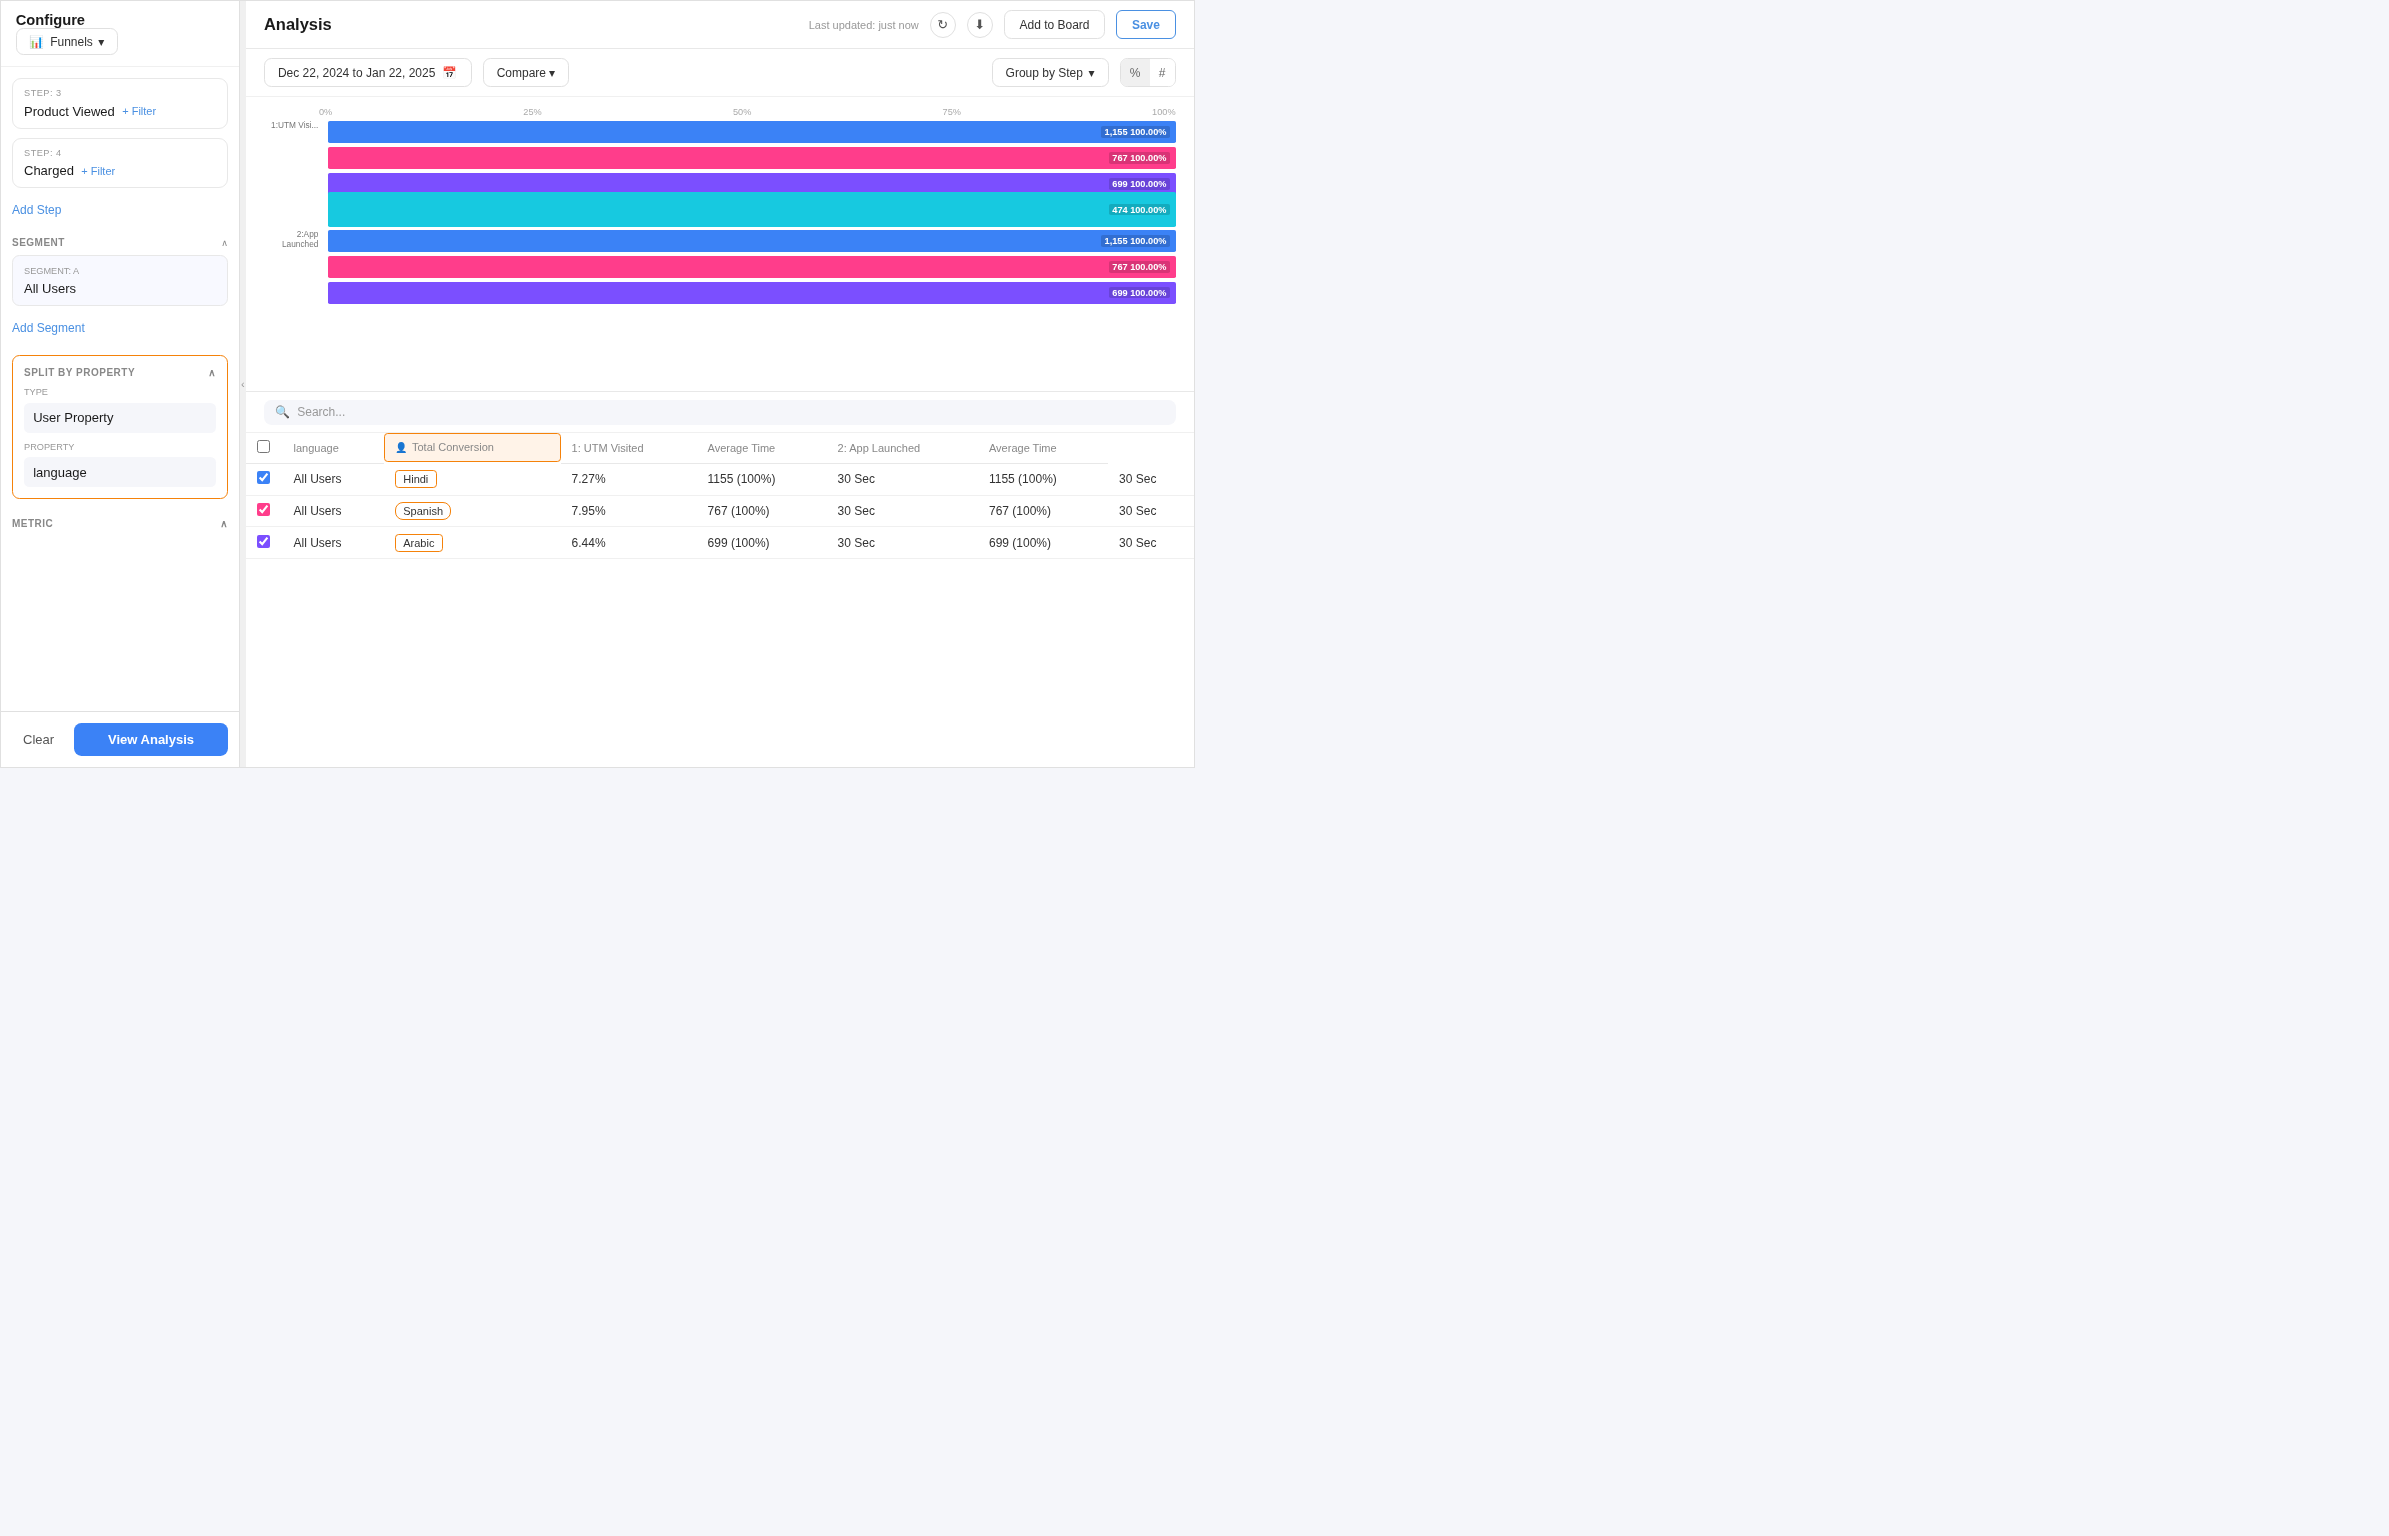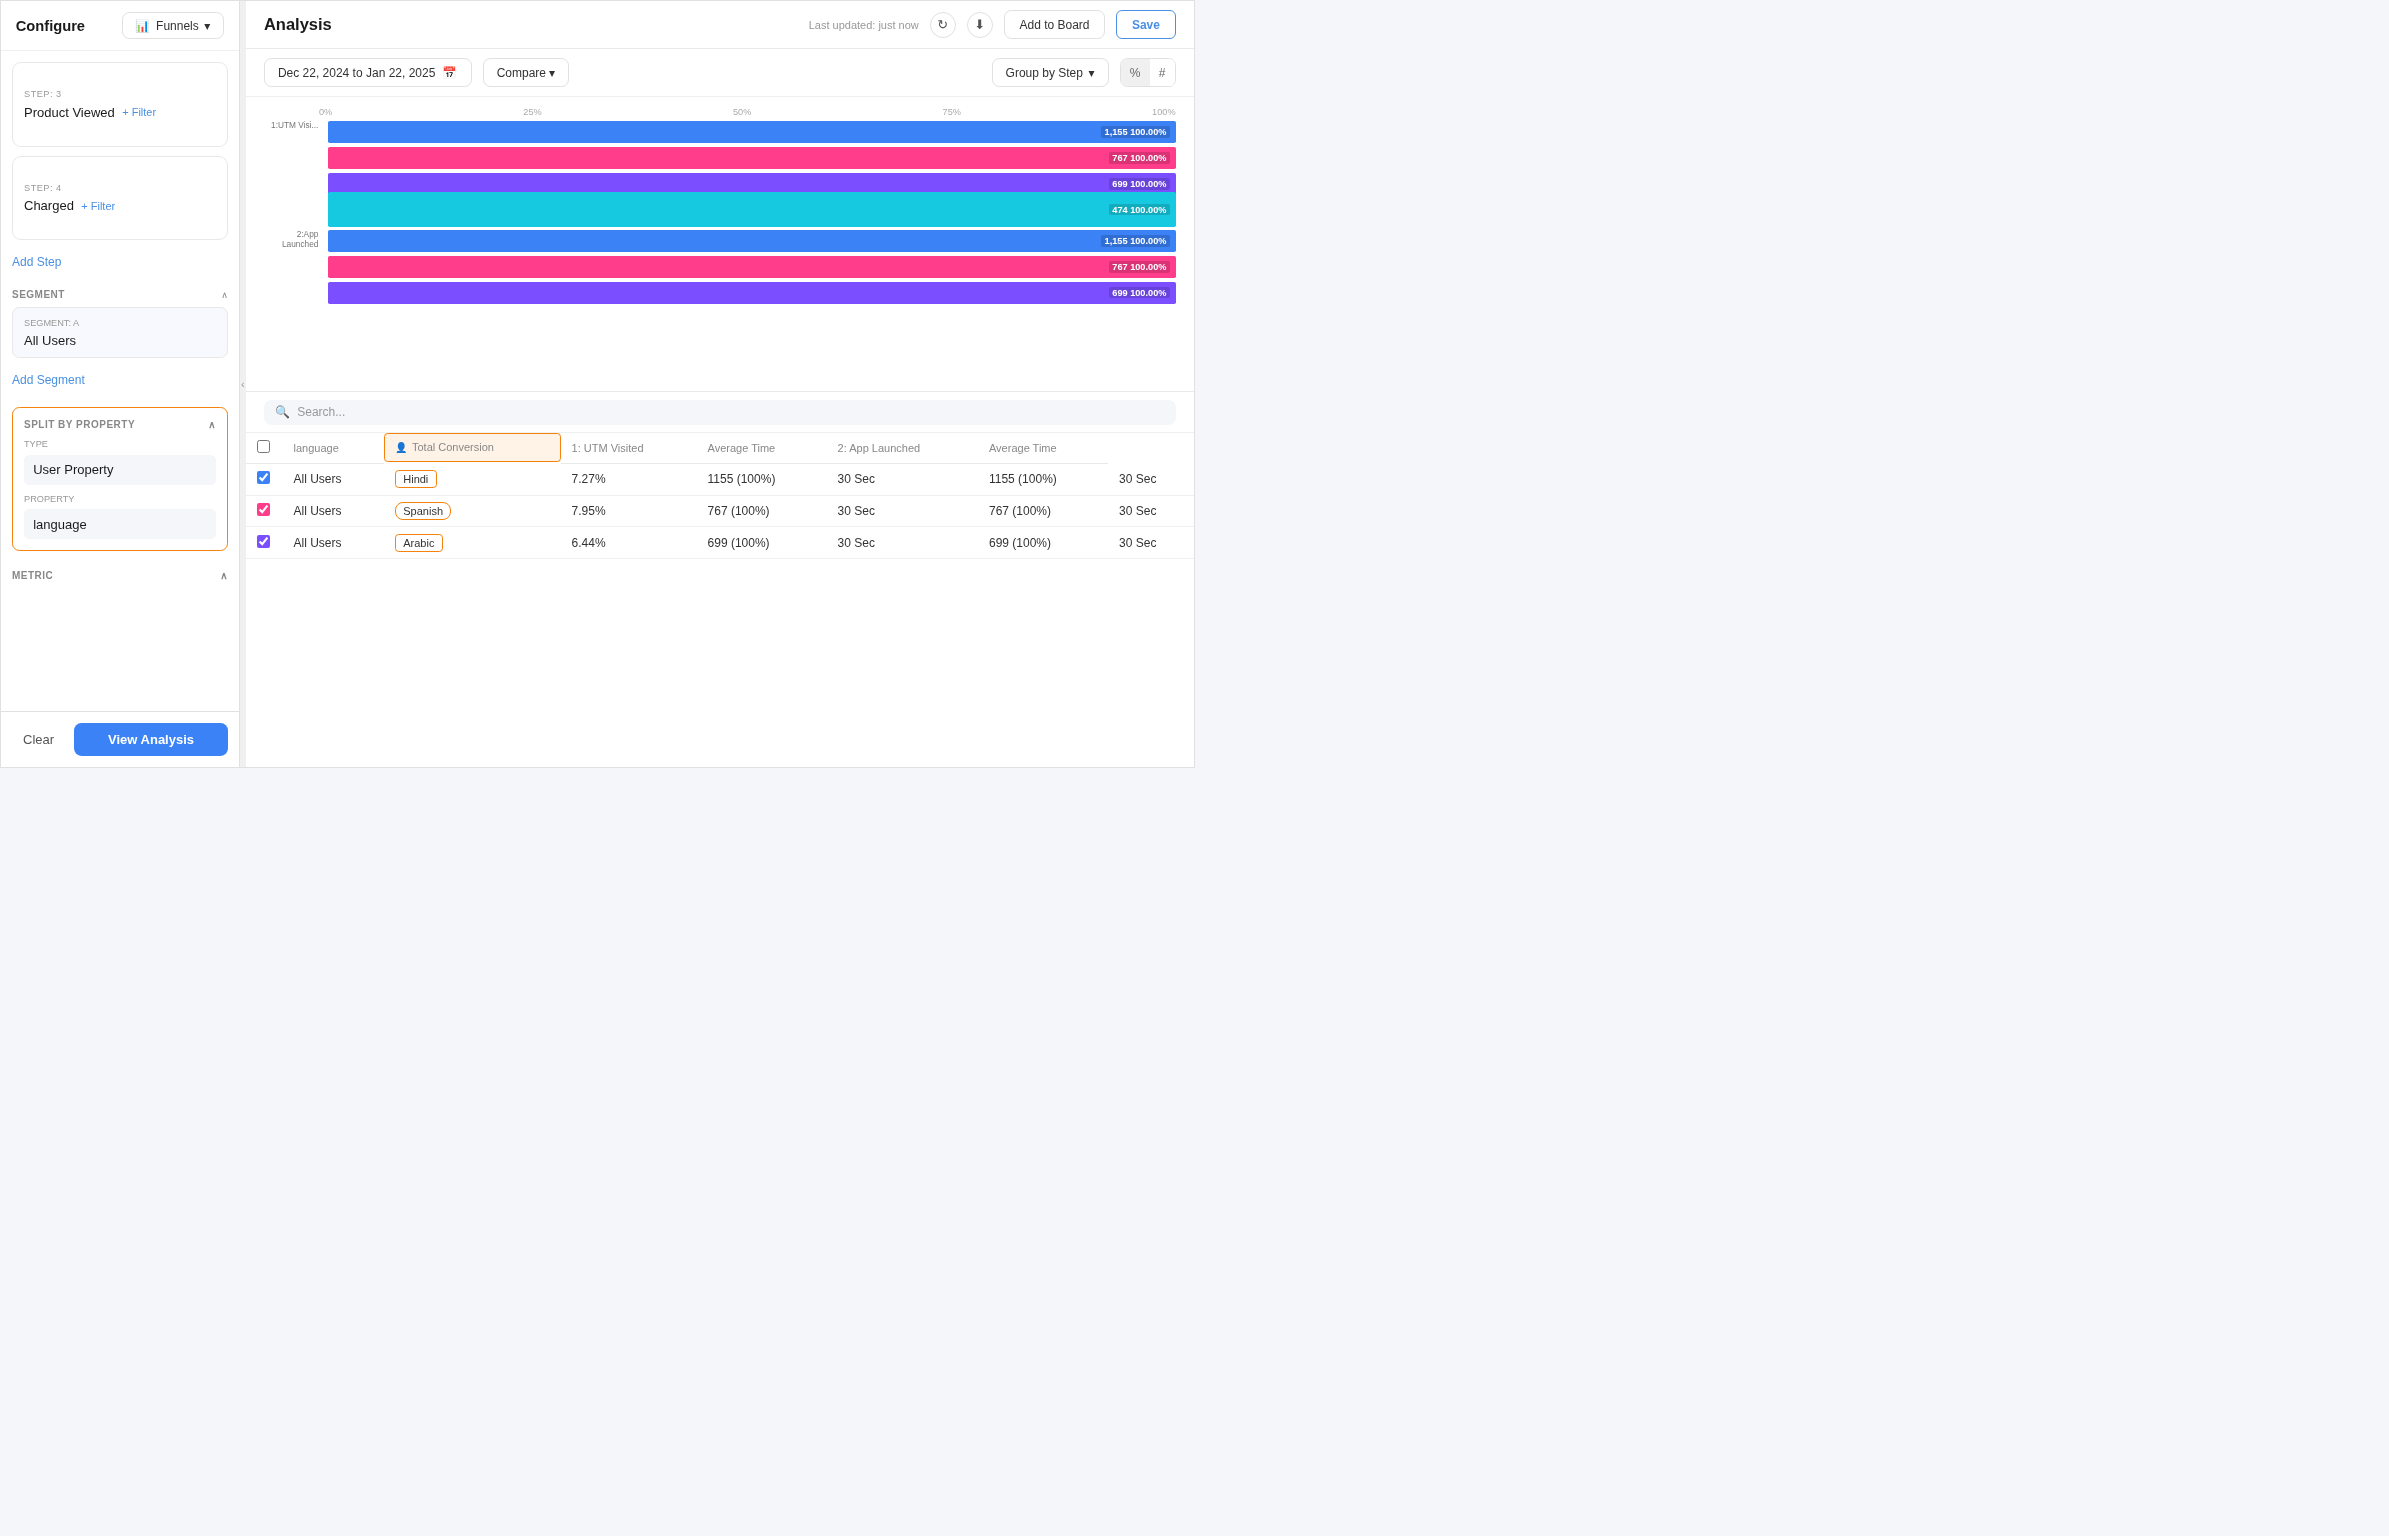--- a/index.html
+++ b/index.html
@@ -3,27 +3,27 @@
   <meta charset="utf-8">
   <style>
     * { box-sizing: border-box; margin: 0; padding: 0; }
     body { font-family: -apple-system, BlinkMacSystemFont, 'Segoe UI', sans-serif; background: #f5f6fa; width: 1195px; height: 768px; overflow: hidden; }
 
     .app-container { display: flex; width: 100%; height: 100%; background: #fff; border: 0.9px solid #e0e0e0; }
 
     
     .left-panel { width: 239px; min-width: 239px; background: #fff; border-right: 0.9px solid #e0e0e0; display: flex; flex-direction: column; padding: 0; overflow-y: auto; position: relative; }
 
-    .left-header { display: flex; align-items: center; justify-content: space-between; padding: 11px 14.7px; border-bottom: 0.9px solid #f0f0f0; }
+    .left-header { display: flex; justify-content: space-between; padding: 11px 14.7px; border-bottom: 0.9px solid #f0f0f0; flex-direction: column; }
     .left-header-title { font-size: 14.7px; font-weight: 600; color: #1a1a1a; }
     .funnels-btn { display: flex; align-items: center; gap: 5.5px; padding: 5.5px 13px; border: 0.9px solid #e0e0e0; border-radius: 7.4px; background: #fff; cursor: pointer; font-size: 12px; color: #333; }
 
     .left-content { padding: 11px; flex: 1; overflow-y: auto; }
 
-    .step-box { border: 0.9px solid #e8e8e8; border-radius: 9px; padding: 26px 11px; margin-bottom: 9.2px; background: #fff; }
+    .step-box { border: 0.9px solid #e8e8e8; border-radius: 9px; padding: 9px 11px; margin-bottom: 9.2px; background: #fff; }
     .step-label { font-size: 9.2px; color: #999; text-transform: uppercase; margin-bottom: 5.5px; letter-spacing: 0.5px; }
     .step-value { font-size: 13px; color: #1a1a1a; font-weight: 500; display: flex; align-items: center; gap: 7.4px; }
     .filter-btn { color: #4a90e2; font-size: 11px; cursor: pointer; }
 
     .add-step-btn { background: transparent; border: none; color: #4a90e2; font-size: 12px; font-weight: 500; cursor: pointer; padding: 5.5px 0; margin-bottom: 14.7px; }
 
     .section-header { display: flex; align-items: center; justify-content: space-between; margin-bottom: 7.4px; }
     .section-title { font-size: 10px; font-weight: 600; color: #888; text-transform: uppercase; letter-spacing: 0.5px; }
     .section-arrow { font-size: 9.2px; color: #888; cursor: pointer; }
 

